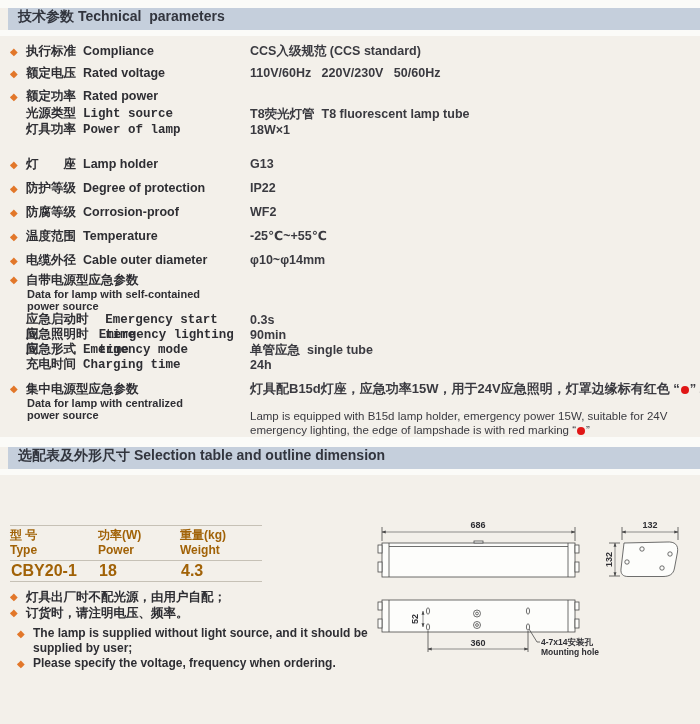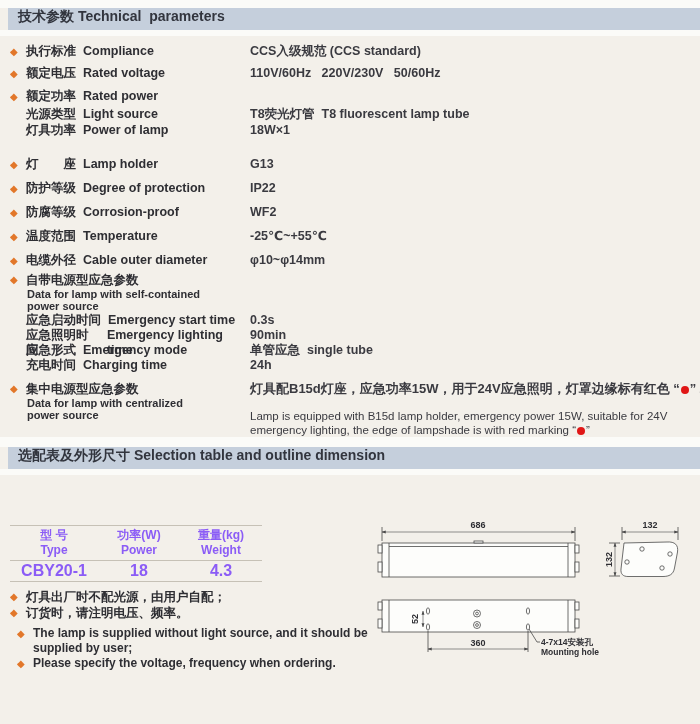--- a/index.html
+++ b/index.html
@@ -13,31 +13,31 @@
 
   .rows{position:absolute;top:35px;left:0;width:100%;padding:8px 0 0 10px;box-sizing:border-box;}
   .prow{display:flex;font-size:12.5px;font-weight:bold;}
   .prow .lbl{flex:0 0 240px;width:240px;display:flex;box-sizing:border-box;}
   .dia{color:#e2772a;font-size:10px;flex:0 0 16px;width:16px;}
   .en{margin-left:7px;}
   .val{flex:1;white-space:pre;color:#3a3a40;}
   .h17{height:17px;line-height:17px}.h15{height:15px;line-height:15px}
   .mb1{margin-bottom:1px}.mb2{margin-bottom:2px}.mb3{margin-bottom:3px}.mb5{margin-bottom:5px}
   .mb6{margin-bottom:6px}.mb7{margin-bottom:7px}.mb8{margin-bottom:8px}.mb9{margin-bottom:18px}
-  .indent .lbl{padding-left:16px;}
+  .indent .lbl{padding-left:16px;font-family:Liberation Mono, monospace;}
   .pgroup .g-zh,.g-zh{display:flex;font-size:12.5px;font-weight:bold;height:16px;line-height:16px;}
   .g-en{font-size:11px;font-weight:bold;height:12px;line-height:12px;padding-left:17px;}
   .lbl.gcol{display:block;}
   .vwrap{flex:1;padding-right:6px;}
   .vzh{font-size:13px;font-weight:bold;height:16px;line-height:16px;white-space:nowrap;color:#3a3a40;}
   .ven{font-size:11.5px;font-weight:normal;line-height:14px;margin-top:12px;color:#3a3a40;}
   .red-dot{display:inline-block;width:8px;height:8px;border-radius:50%;background:#e01616;
            vertical-align:baseline;position:relative;top:0.5px;margin:0 1px;}
 
-  table.sel{position:absolute;left:10px;top:525px;width:252px;border-collapse:collapse;text-align:center;color:#8b5cf6;}
+  table.sel{position:absolute;left:10px;top:525px;width:252px;border-collapse:collapse;text-align:left;color:#a16207;}
   table.sel th{font-weight:bold;padding:2px 0 3px;border-top:1.5px solid #c6c1b6;border-bottom:1.5px solid #c6c1b6;}
   table.sel .th-zh{font-size:12px;height:15px;line-height:15px;}
   table.sel .th-en{font-size:12px;height:14px;line-height:14px;}
   table.sel td{font-size:16px;font-weight:bold;height:18px;border-bottom:1.5px solid #c6c1b6;}
   .c1{width:88px}.c2{width:82px}.c3{width:82px}
 
   .notes{position:absolute;left:10px;top:589px;width:372px;}
   .note{display:flex;font-size:12.5px;font-weight:bold;line-height:16px;}
   .note .dia{line-height:16px;}
   .note .txt{flex:1;}

